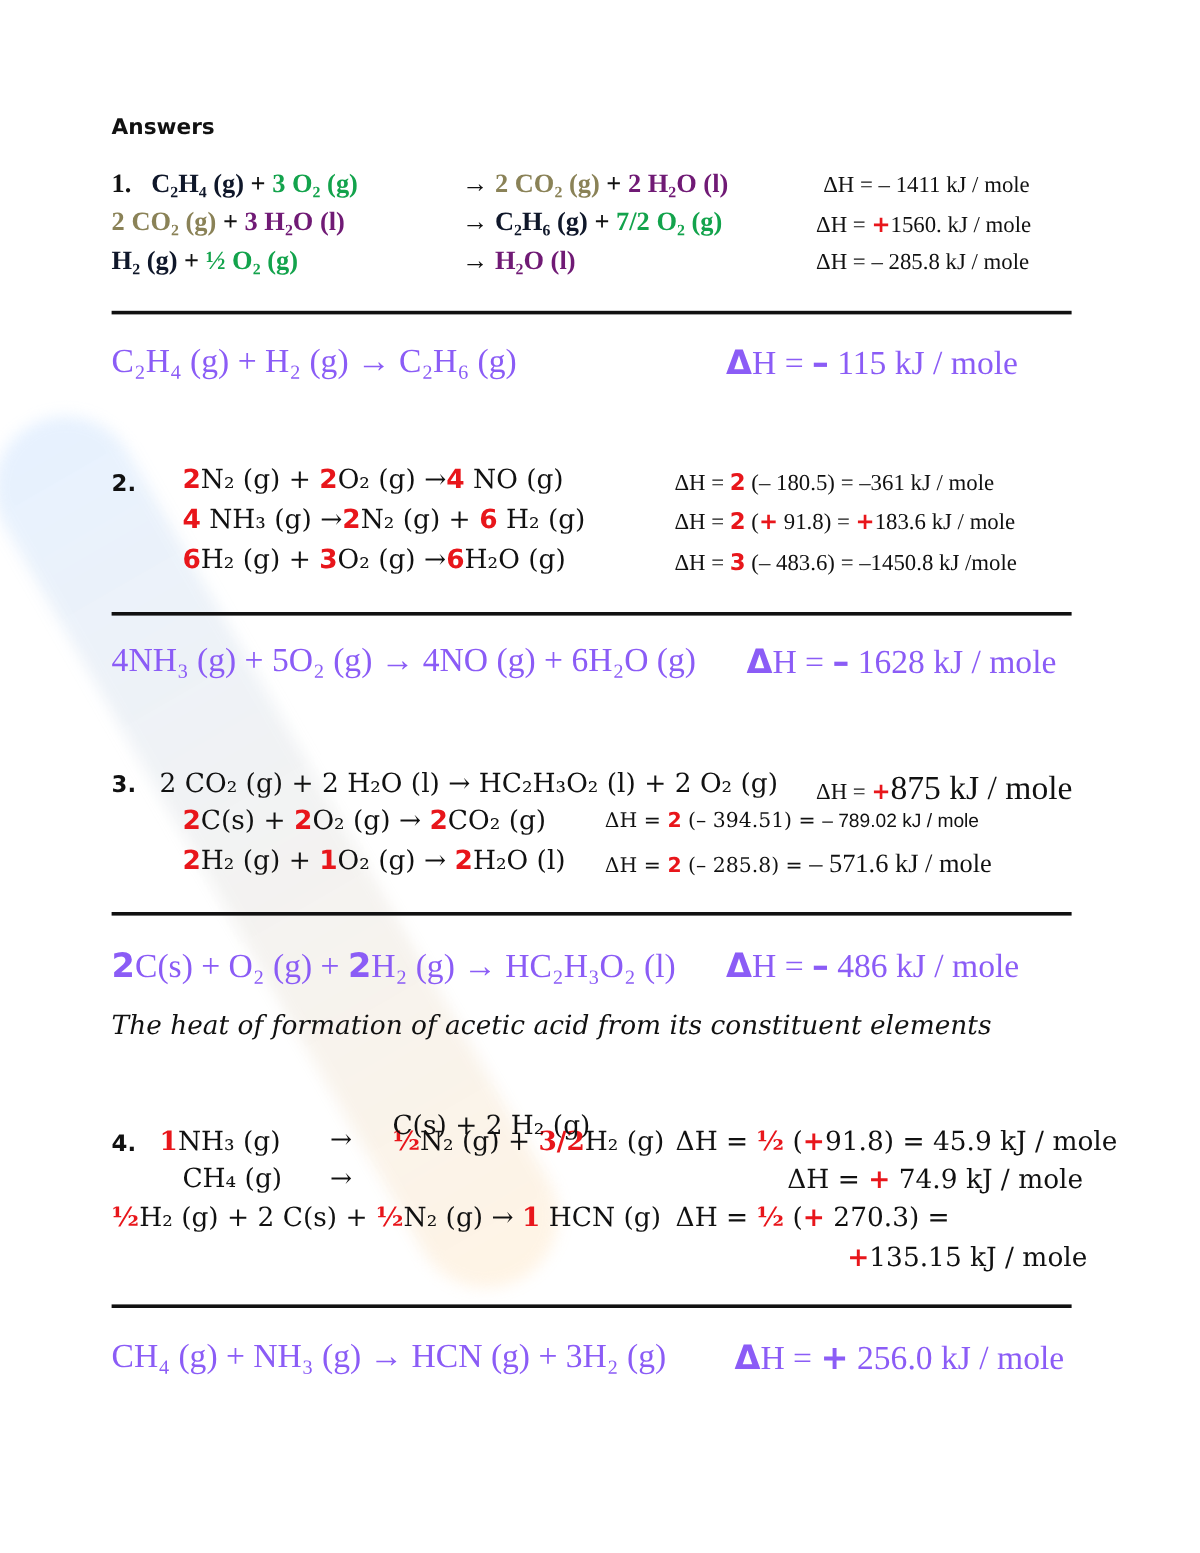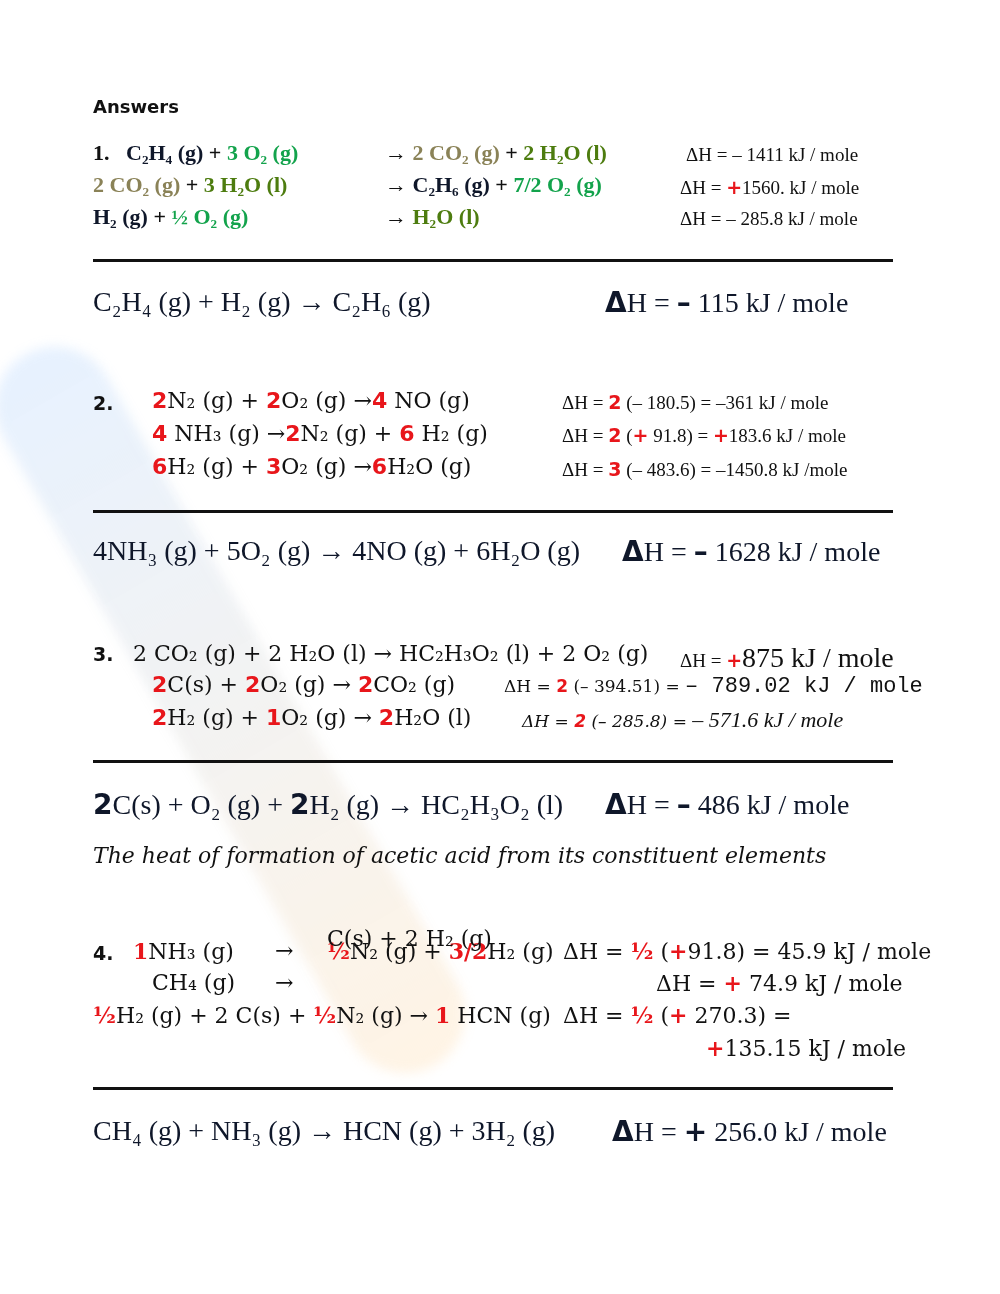--- a/index.html
+++ b/index.html
@@ -11,29 +11,29 @@
     position: absolute; left: 170px; top: 300px; width: 120px; height: 820px;
     transform: rotate(-30deg); transform-origin: center;
     background: linear-gradient(180deg, rgba(120,180,255,0.18), rgba(255,180,80,0.15));
     border-radius: 60px; filter: blur(6px);
   }
   .abs { position: absolute; white-space: nowrap; }
   .heading { font-family: "DejaVu Sans", sans-serif; font-weight: bold; font-size: 18px; left: 93px; top: 96px; }
   .line { font-family: "Liberation Serif", serif; }
   .s1 { font-size: 22px; font-weight: bold; }
   .dh { font-size: 19px; font-family: "Liberation Serif", serif; }
-  .res { font-size: 28px; color: #0f172a; font-family: "Liberation Serif", serif; }
+  .res { font-size: 28px; color: #8b5cf6; font-family: "Liberation Serif", serif; }
   .res .b { font-weight: bold; font-family: "DejaVu Sans", sans-serif; }
   .rule { position: absolute; left: 93px; width: 800px; height: 3px; background: #111; }
   .red { color: #e8161b; font-weight: bold; font-family: "DejaVu Sans", sans-serif; }
   .redp { color: #e8161b; font-weight: bold; }
   .pur { color: #0f172a; }
   .grn { color: #13a34c; }
   .olv { color: #8a8257; }
-  .mar { color: #4d7c0f; }
+  .mar { color: #701a75; }
   .blk { color: #111; }
   .num { font-family: "DejaVu Sans", sans-serif; font-weight: bold; font-size: 19px; }
   .eq { font-size: 22px; }
   .small { font-size: 17px; }
   .italic { font-style: italic; font-size: 22px; }
 </style>
 </head>
 <body>
 
 <div class="watermark"></div>
@@ -119,27 +119,27 @@
 <div class="abs num" style="left:93px; top:643px;">3.</div>
 <div class="abs eq" style="left:133px; top:641px;">2 CO₂ (g) + 2 H₂O (l) → HC₂H₃O₂ (l) + 2 O₂ (g)</div>
 <div class="abs dh" style="left:680px; top:642px;">
   <span>ΔH = </span><span class="red">+</span><span style="font-size:28px">875 kJ / mole</span>
 </div>
 
 <div class="abs eq" style="left:152px; top:672px;">
   <span class="red">2</span><span>C(s) +  </span><span class="red">2</span><span>O₂ (g) → </span><span class="red">2</span><span>CO₂ (g)</span>
 </div>
 <div class="abs" style="left:504px; top:674px;">
-  <span class="small">ΔH = </span><span class="red small">2</span><span class="small"> (– 394.51) = </span><span style="font-size:22px; font-family:Liberation Mono, monospace">– 789.02 kJ / mole</span>
+  <span class="small">ΔH = </span><span class="red small">2</span><span class="small"> (– 394.51) = </span><span style="font-size:16px; font-family:Liberation Sans, sans-serif">– 789.02 kJ / mole</span>
 </div>
 
 <div class="abs eq" style="left:152px; top:705px;">
   <span class="red">2</span><span>H₂ (g) +  </span><span class="red">1</span><span>O₂ (g) → </span><span class="red">2</span><span>H₂O (l)</span>
 </div>
-<div class="abs" style="left:522px; top:707px;font-style:italic;">
+<div class="abs" style="left:504px; top:707px;">
   <span class="small">ΔH = </span><span class="red small">2</span><span class="small"> (– 285.8) = </span><span style="font-size:22px; font-family:'Liberation Serif',serif"> – 571.6 kJ / mole</span>
 </div>
 
 <div class="rule" style="top:760px;"></div>
 
 <div class="abs res" style="left:93px; top:788px;">
   <span class="b">2</span><span>C(s) + O₂ (g) + </span><span class="b">2</span><span>H₂ (g) → HC₂H₃O₂ (l)</span>
 </div>
 <div class="abs res" style="left:605px; top:788px;">
   <span class="b">Δ</span><span>H = </span><span class="b">–</span><span> 486 kJ / mole</span>

